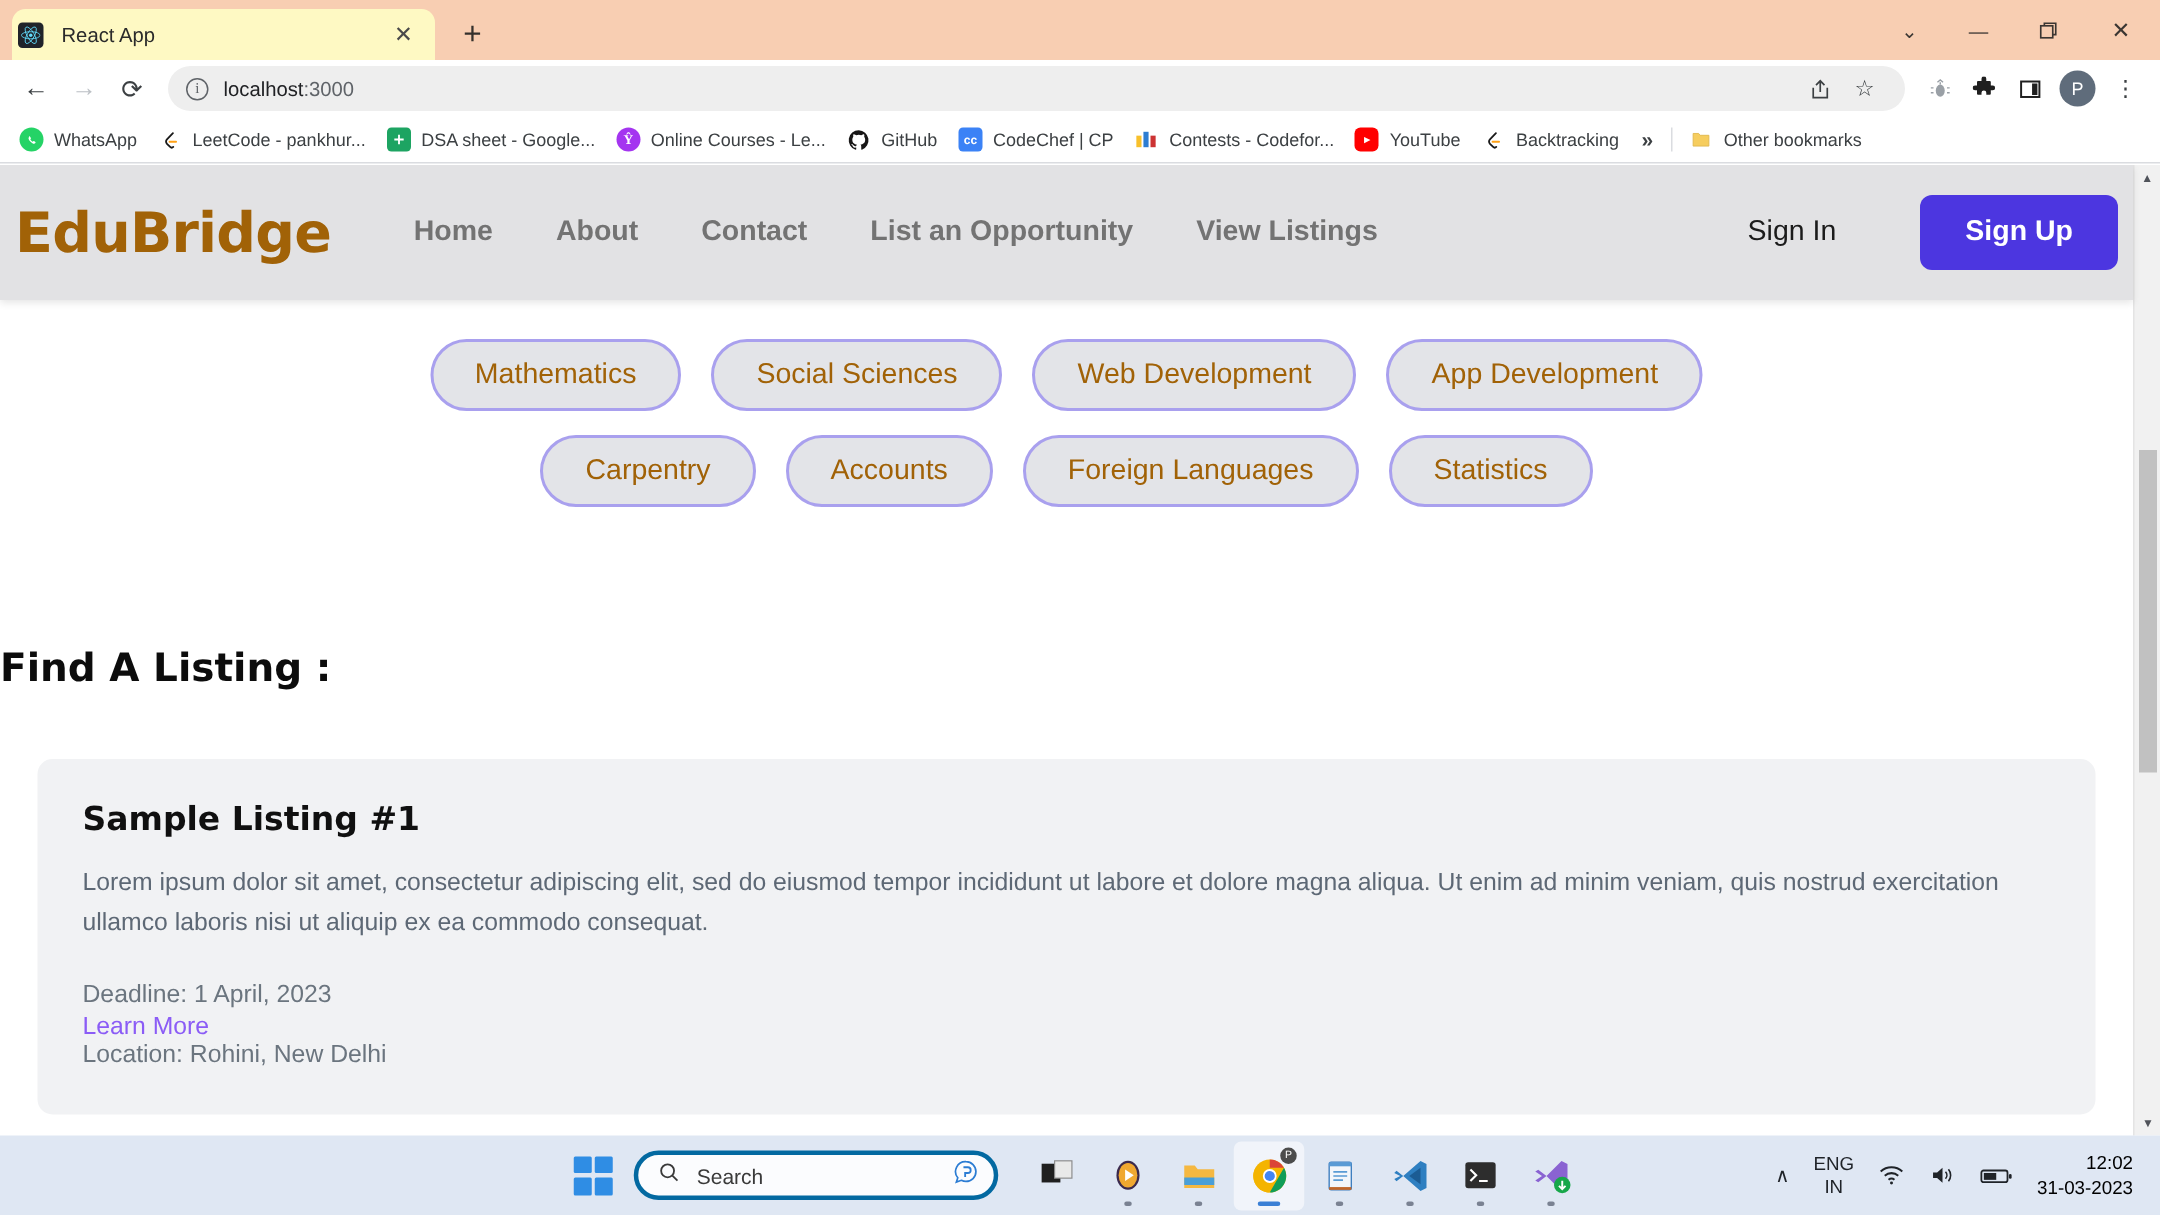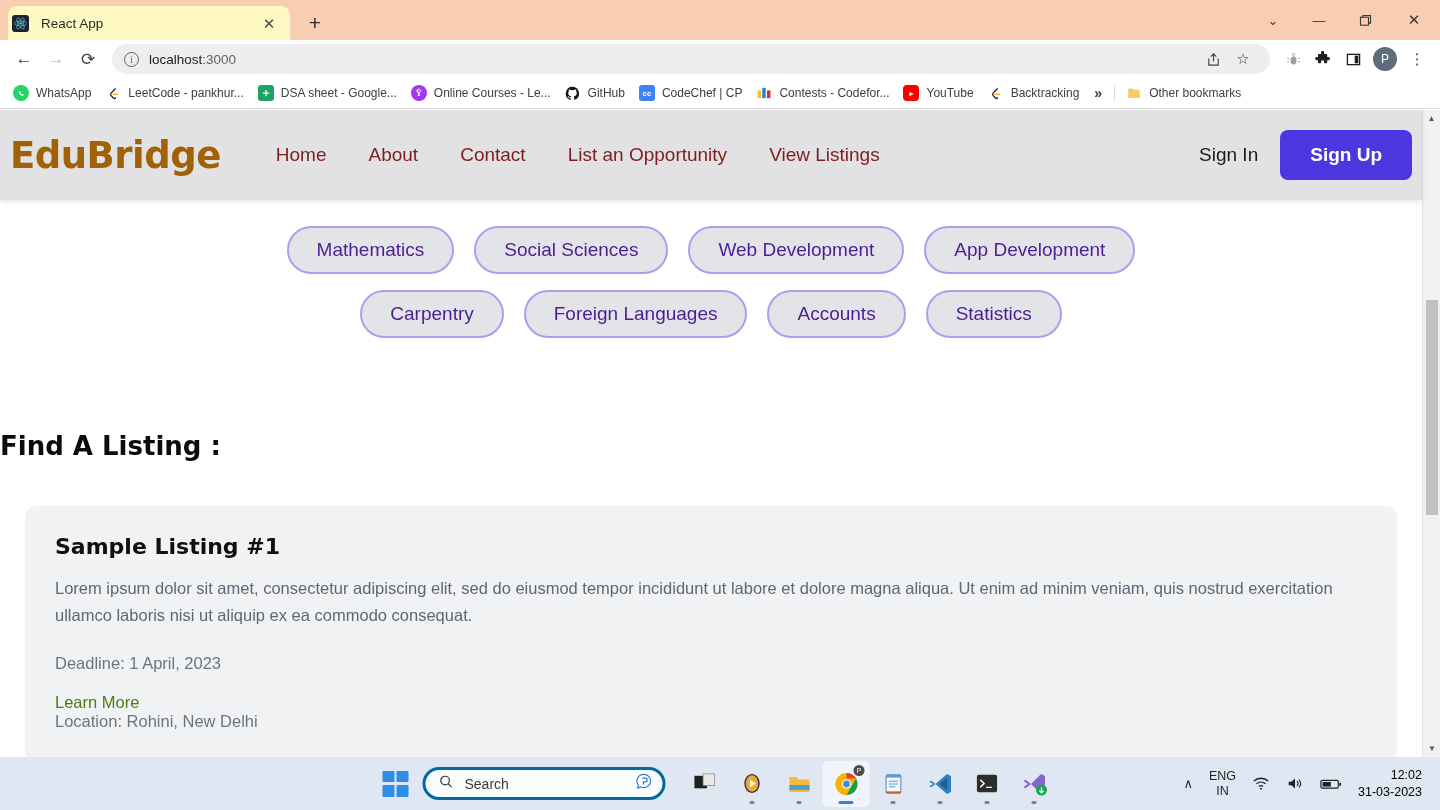--- a/index.html
+++ b/index.html
@@ -112,33 +112,33 @@
     height: 90px; background: #e2e2e4;
     display: flex; align-items: center; padding: 0 0 0 10px;
     box-shadow: 0 2px 5px rgba(0,0,0,0.10);
     position: relative; z-index: 5;
   }
   .brand {
     font-family: "DejaVu Sans", sans-serif;
     font-size: 37px; font-weight: bold; color: #a16207; letter-spacing: -0.5px;
   }
   .navlinks { display: flex; align-items: center; margin-left: 34px; gap: 0px; }
-  .navlink { font-size: 19px; color: #7f1d1d; padding: 0 21px; white-space: nowrap; }
+  .navlink { font-size: 19px; color: #737373; padding: 0 21px; white-space: nowrap; font-weight: bold; }
   .nav-right { margin-left: auto; display: flex; align-items: center; padding-right: 10px; }
   .signin { font-size: 19px; color: #1b1b1b; padding: 0 22px; }
   .signup {
     background: #4c36e0; color: #ffffff; font-size: 19px; font-weight: bold;
-    padding: 14px 30px; border-radius: 8px; border: none; white-space: nowrap;
+    padding: 14px 30px; border-radius: 8px; border: none; white-space: nowrap; margin-left: 34px;
   }
 
   .pills-wrap { padding-top: 26px; }
   .pillrow { display: flex; justify-content: center; gap: 20px; margin-bottom: 16px; }
   .pill {
     background: #e3e4e8; border: 2px solid #a9a0ee; border-radius: 26px;
-    padding: 11px 28px; font-size: 19px; color: #4c1d95; white-space: nowrap;
+    padding: 11px 28px; font-size: 19px; color: #a16207; white-space: nowrap;
   }
 
   .section-title {
     font-family: "DejaVu Sans", sans-serif;
     font-size: 26px; font-weight: bold; color: #0c0c0c;
     margin: 93px 0 0 0; padding-left: 0px;
   }
 
   .card {
     margin: 45px 25px 0 25px; background: #f1f2f4; border-radius: 10px;
@@ -146,21 +146,21 @@
   }
   .card-title {
     font-family: "DejaVu Sans", sans-serif;
     font-size: 22px; font-weight: bold; color: #101010; margin-bottom: 16px;
   }
   .card-desc { font-size: 16.5px; line-height: 1.62; color: #5d6875; max-width: 1310px; }
   .card-meta {
     display: flex; justify-content: space-between; align-items: flex-start;
     margin-top: 26px; font-size: 16.5px; color: #6b757f; flex-direction: column;
   }
-  .learn { display: block; font-size: 16.5px; color: #4d7c0f; margin-top: 20px; }
+  .learn { display: block; font-size: 16.5px; color: #8b5cf6; margin-top: 2px; }
 
   
   .scrollbar {
     position: absolute; right: 0; top: 110px; width: 18px; height: 647px;
     background: #f1f1f1; border-left: 1px solid #e4e4e4;
   }
   .sb-arrow {
     height: 17px; display: flex; align-items: center; justify-content: center;
     color: #50535a; font-size: 8px;
   }
@@ -375,22 +375,22 @@
 
       <div class="pills-wrap">
         <div class="pillrow">
           <div class="pill">Mathematics</div>
           <div class="pill">Social Sciences</div>
           <div class="pill">Web Development</div>
           <div class="pill">App Development</div>
         </div>
         <div class="pillrow">
           <div class="pill">Carpentry</div>
+          <div class="pill">Accounts</div>
           <div class="pill">Foreign Languages</div>
-          <div class="pill">Accounts</div>
           <div class="pill">Statistics</div>
         </div>
       </div>
 
       <h2 class="section-title">Find A Listing :</h2>
 
       <div class="card">
         <div class="card-title">Sample Listing #1</div>
         <div class="card-desc">Lorem ipsum dolor sit amet, consectetur adipiscing elit, sed do eiusmod tempor incididunt ut labore et dolore magna aliqua. Ut enim ad minim veniam, quis nostrud exercitation ullamco laboris nisi ut aliquip ex ea commodo consequat.</div>
         <div class="card-meta">

